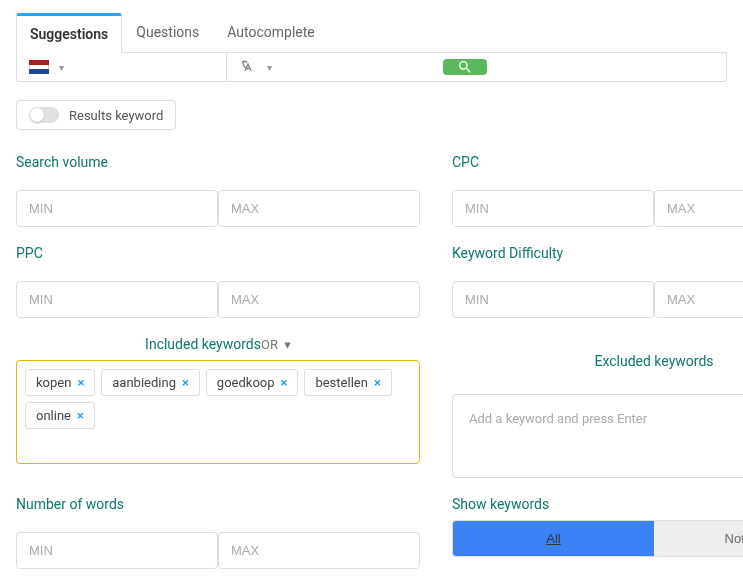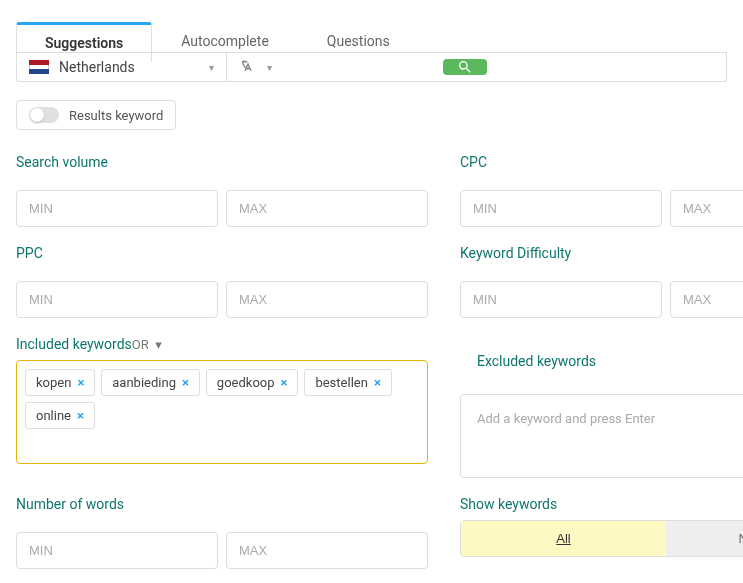--- a/index.html
+++ b/index.html
@@ -1,19 +1,19 @@
 <!DOCTYPE html>
 <html><head>
 <meta charset="utf-8">
 <style>
   * { box-sizing: border-box; margin: 0; padding: 0; }
   body { font-family: -apple-system, BlinkMacSystemFont, "Segoe UI", Roboto, Arial, sans-serif; font-size: 14px; color: #333; background: #fff; padding: 12px 16px; width: 743px; }
   
   .tabs { display: flex; border-bottom: 1px solid #ddd; }
-  .tab { padding: 10px 28px; color: #666; cursor: pointer; border: 1px solid transparent; border-bottom: none; position: relative; top: 10px; }
+  .tab { padding: 10px 13px; color: #666; cursor: pointer; border: 1px solid transparent; border-bottom: none; position: relative; top: 1px; }
   .tab.active { border: 1px solid #ddd; border-top: 3px solid #29a3f2; border-bottom: 1px solid #fff; color: #333; font-weight: 600; border-radius: 3px 3px 0 0; }
   
   .search-row { display: flex; gap: 0; margin-top: 0; border: 1px solid #ddd; border-top: none; border-radius: 0 0 3px 3px; }
   .keyword-input { flex: 1; border: none; border-right: 1px solid #ddd; padding: 14px 12px; font-size: 15px; color: #555; outline: none; }
   .dropdown { display: flex; align-items: center; border-right: 1px solid #ddd; padding: 0 12px; cursor: pointer; gap: 10px; min-width: 210px; position: relative; }
   .dropdown:last-of-type { border-right: none; }
   .flag { width: 20px; height: 14px; display: inline-flex; flex-direction: column; }
   .flag .red { background:#AE1C28; flex:1; }
   .flag .white { background:#fff; flex:1; border-left:1px solid #ccc; border-right:1px solid #ccc;}
   .flag .blue { background:#21468B; flex:1; }
@@ -24,64 +24,63 @@
   .search-btn svg { width:16px; height:16px; fill:#fff; }
   
   .filter-row { margin-top: 18px; }
   .filter-chip { display:inline-flex; align-items:center; gap:10px; border:1px solid #ddd; border-radius:4px; padding:6px 12px; }
   .toggle { width:30px; height:16px; background:#e0e0e0; border-radius:8px; position:relative; cursor:pointer; }
   .toggle .knob { width:14px; height:14px; background:#fff; border-radius:50%; position:absolute; top:1px; left:1px; box-shadow:0 1px 2px rgba(0,0,0,0.2); }
   .filter-chip span { color:#555; font-size:13px; }
   
   .grid { display:grid; grid-template-columns: 1fr 1fr; column-gap: 32px; row-gap: 18px; margin-top: 24px; }
   .section-label { color:#0f766e; margin-bottom:8px; font-size:14px; }
-  .minmax { display:flex; gap:8px;margin-top:20px; }
+  .minmax { display:flex; gap:0;margin-top:20px; }
   .input-box { flex:1; border:1px solid #ddd; border-radius:4px; padding:10px 12px; font-size:13px; color:#333; outline:none; }
   .input-box::placeholder { color:#aaa; }
   
-  .kw-header { display:flex; justify-content:flex-start; align-items:center; margin-bottom:8px; }
+  .kw-header { display:flex; justify-content:center; align-items:center; margin-bottom:8px; }
   .or-drop { color:#777; font-size:13px; cursor:pointer; }
   
   .tag-box { border:1px solid #eab308; border-radius:4px; padding:8px; height:104px; overflow-y:scroll; display:flex; flex-wrap:wrap; gap:6px; align-content:flex-start; }
   .tag-box::-webkit-scrollbar { width:10px; }
   .tag-box::-webkit-scrollbar-track { background:#f1f1f1; }
   .tag-box::-webkit-scrollbar-thumb { background:#c1c1c1; border-radius:2px; }
   .tag { display:inline-flex; align-items:center; gap:6px; border:1px solid #ddd; border-radius:3px; padding:5px 10px; font-size:13px; color:#444; }
   .tag .x { color:#29a3f2; cursor:pointer; font-weight:bold; }
   .tag-placeholder { color:#aaa; font-size:13px; padding:6px 4px; }
   .excl-box { border:1px solid #ddd; border-radius:4px; padding:10px 12px; height:84px; }
   
   .seg { display:flex; border:1px solid #ddd; border-radius:4px; overflow:hidden; }
   .seg-btn { flex:1; padding:10px 0; text-align:center; cursor:pointer; font-size:13px; background:#fff; border:none; }
   .seg-btn.inactive { background:#eceeef; color:#666; }
-  .seg-btn.active { background:#fef9c3; color:#333; font-weight:500;text-decoration:underline; }
+  .seg-btn.active { background:#3b82f6; color:#333; font-weight:500;text-decoration:underline; }
   
   .actions { grid-column: 2; display:flex; gap:12px; margin-top:12px; }
   .btn { flex:1; padding:12px 0; border-radius:4px; font-size:14px; cursor:pointer; display:flex; align-items:center; justify-content:center; gap:6px; }
   .btn-outline { background:#fff; border:1px solid #555; color:#333; }
   .btn-primary { background:#29a3f2; border:1px solid #29a3f2; color:#fff; }
   .icon-sm { width:12px; height:12px; }
 </style>
 </head>
 <body>
 
 <div class="tabs">
   <div class="tab active">Suggestions</div>
+  <div class="tab">Questions</div>
   <div class="tab">Autocomplete</div>
-  <div class="tab">Questions</div>
 </div>
 
 <div class="search-row">
   <div class="dropdown">
     <span class="flag">
         <span class="red"></span>
         <span class="white"></span>
         <span class="blue"></span>
       </span>
-    <span class="dropdown-text">Netherlands</span>
     <span class="caret">▾</span>
   </div>
   <div class="dropdown">
     <svg class="lang-icon" viewBox="0 0 24 24" fill="none" stroke="#888" stroke-width="2">
         <path d="M4 5h7M7 3v2m1 12l4-9 4 9m-7-3h6M5 5c0 4 3 8 7 10"></path>
       </svg>
     <span class="caret">▾</span>
   </div>
   <button class="search-btn">
     <svg viewBox="0 0 24 24">

